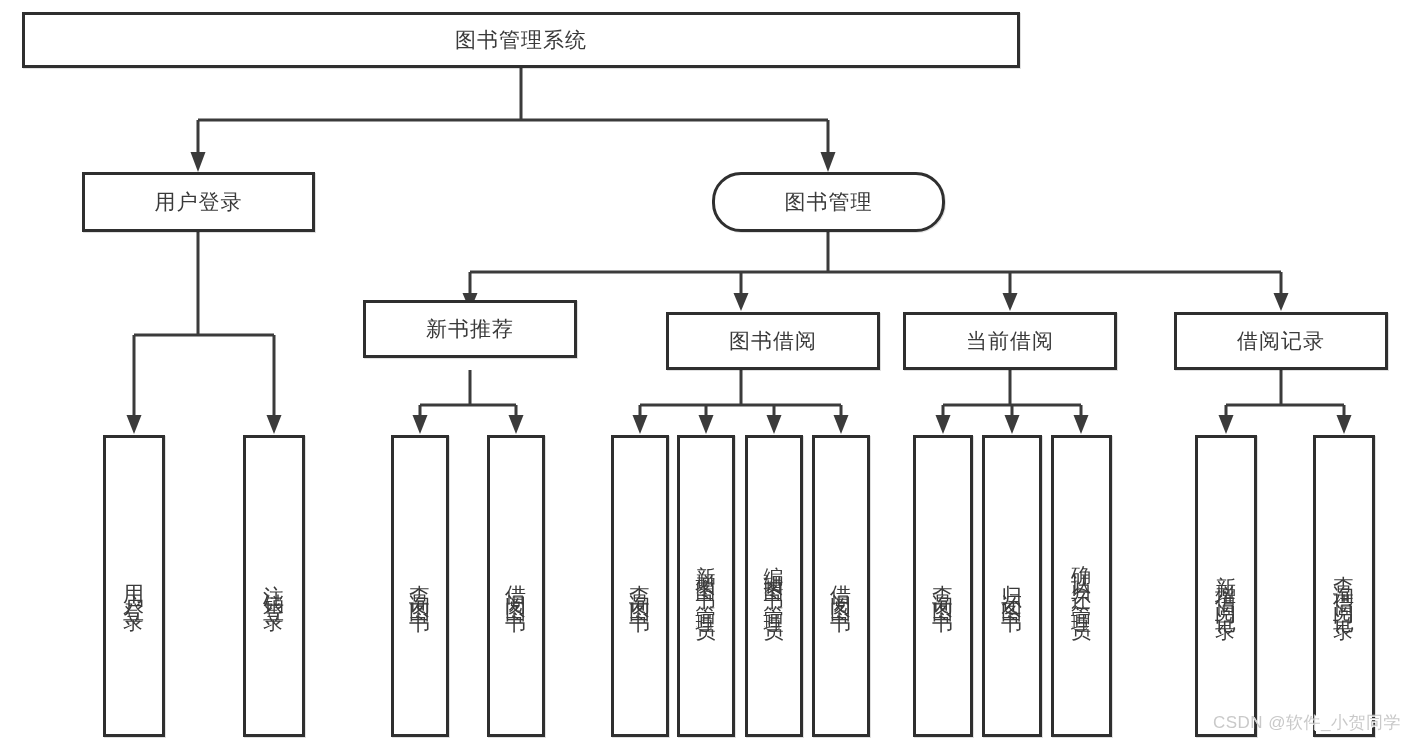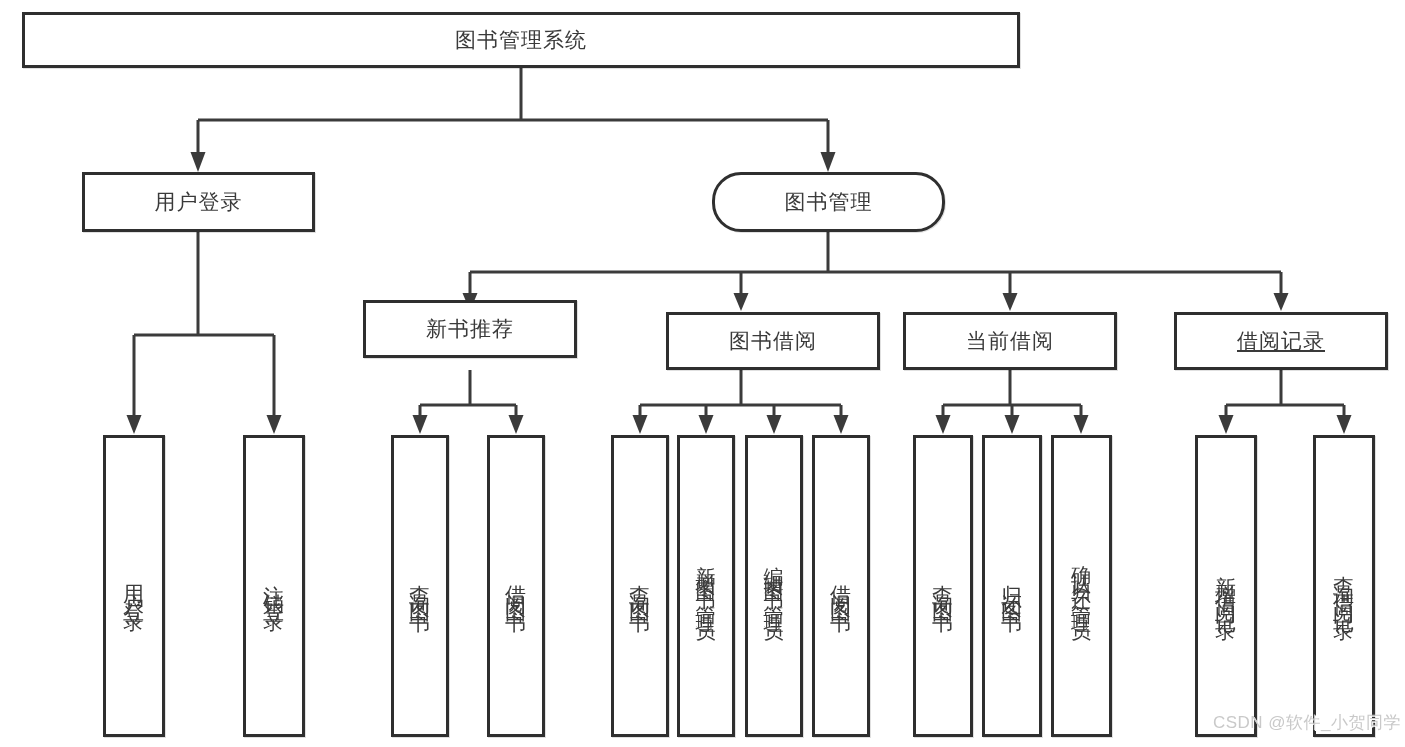--- a/index.html
+++ b/index.html
@@ -38,21 +38,21 @@
   }
   
   .n-root  { left: 22px;  top: 12px;  width: 998px; height: 56px; }
   
   .n-user  { left: 82px;  top: 172px; width: 233px; height: 60px; }
   .n-mgmt  { left: 712px; top: 172px; width: 233px; height: 60px; border-radius: 29px; }
   
   .n-new   { left: 363px; top: 300px; width: 214px; height: 58px; }
   .n-bor   { left: 634px; top: 312px; width: 214px; height: 58px; margin-left: 32px; }
   .n-cur   { left: 903px; top: 312px; width: 214px; height: 58px; }
-  .n-rec   { left: 1174px;top: 312px; width: 214px; height: 58px; text-decoration: underline; }
+  .n-rec   { left: 1174px;top: 312px; width: 214px; height: 58px; }
   
   .leaf {
     top: 435px;
     height: 302px;
     font-size: 21px;
     letter-spacing: 0;
   }
   .leaf .vtext {
     writing-mode: vertical-rl;
     text-orientation: mixed;

